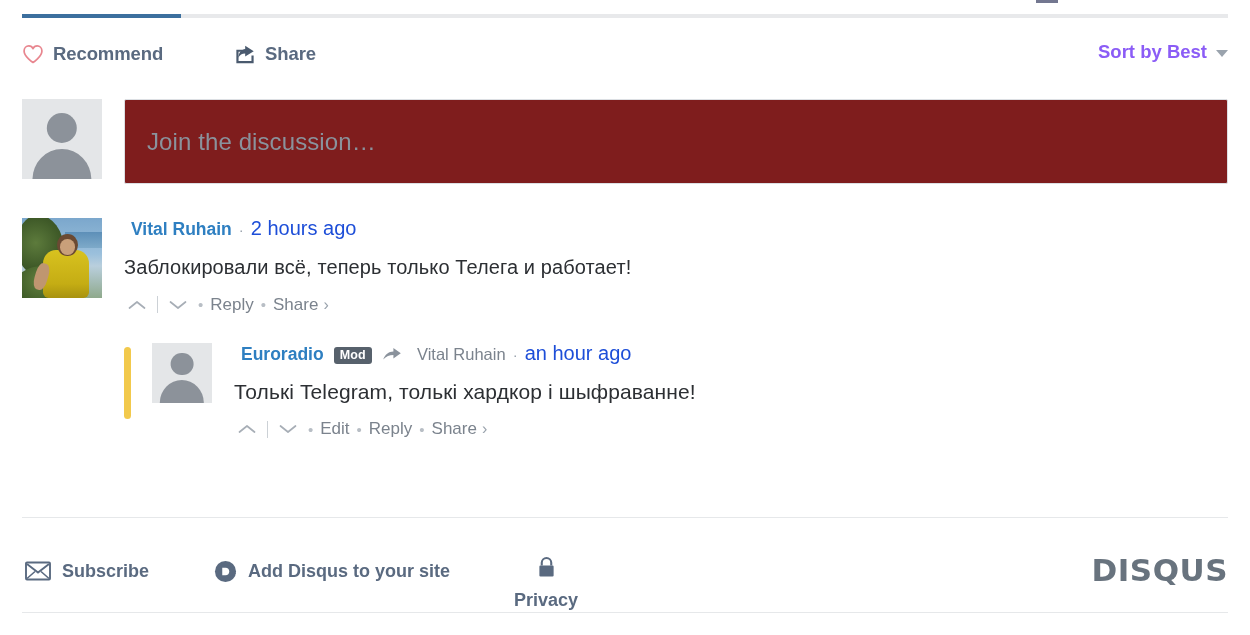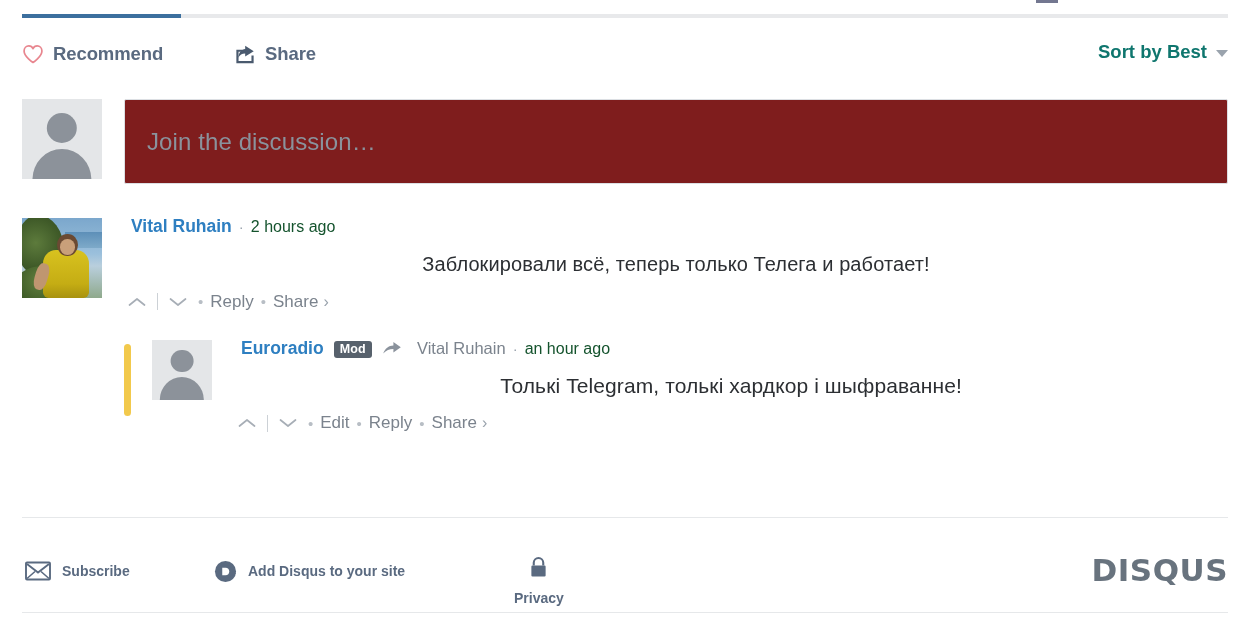--- a/index.html
+++ b/index.html
@@ -7,21 +7,20 @@
     margin: 0; padding: 0;
     width: 1250px; height: 635px;
     background: #ffffff;
     font-family: "Liberation Sans", sans-serif;
     overflow: hidden;
   }
   .page {
     position: relative;
     width: 1012px; height: 635px;
     background: #fff;
-    text-align: center;
   }
 
   
   .tabbar {
     position: absolute; left: 22px; top: 14px;
     width: 1206px; height: 4px;
     background: #e8e9eb;
   }
   .tabbar .active-underline {
     position: absolute; left: 0; top: 0;
@@ -59,21 +58,21 @@
 
   .heart-ico { width: 22px; height: 20px; display:block; }
   .share-ico { width: 22px; height: 20px; display:block; }
 
   .sortby {
     position: absolute; right: 0; top: 1px;
     display: flex; align-items: center; gap: 9px;
     cursor: pointer;
   }
   .sortby .lbl {
-    font-size: 18.5px; font-weight: bold; color: #0f766e;
+    font-size: 18.5px; font-weight: bold; color: #8b5cf6;
   }
   .caret-down {
     width: 0; height: 0;
     border-left: 6px solid transparent;
     border-right: 6px solid transparent;
     border-top: 7px solid #9aa3ad;
     margin-top: 3px;
   }
 
   
@@ -189,21 +188,21 @@
     margin-left: 7px;
   }
   .c-author.muted {
     color: #7b838d; font-weight: normal; font-size: 16.5px;
   }
   .c-sep {
     color: #9aa3ad; font-size: 15px;
     padding: 0 7px;
   }
   .c-time {
-    font-size: 16px; color: #14532d;
+    font-size: 20px; color: #1d4ed8;
     cursor: pointer;
   }
   .mod-badge {
     display: inline-block;
     margin-left: 10px;
     background: #57616c;
     color: #fff;
     font-size: 12.5px; font-weight: bold;
     padding: 2px 6px 3px;
     border-radius: 3px;
@@ -293,21 +292,21 @@
     position: absolute; left: 22px; top: 556px;
     width: 1206px; height: 40px;
   }
   .f-item {
     position: absolute; top: 0;
     display: flex; align-items: center; gap: 11px;
     cursor: pointer;
     height: 30px;
   }
   .f-item .lbl {
-    font-size: 14px; font-weight: bold; color: #5a6a80;
+    font-size: 18px; font-weight: bold; color: #5a6a80;
     white-space: nowrap;
   }
   #f-subscribe { left: 3px; }
   #f-adddisqus { left: 192px; }
   #f-privacy   { left: 492px; flex-direction: column; }
 
   .disqus-logo {
     position: absolute; right: 0; top: -4px;
     font-size: 31px;
     font-weight: bold;

